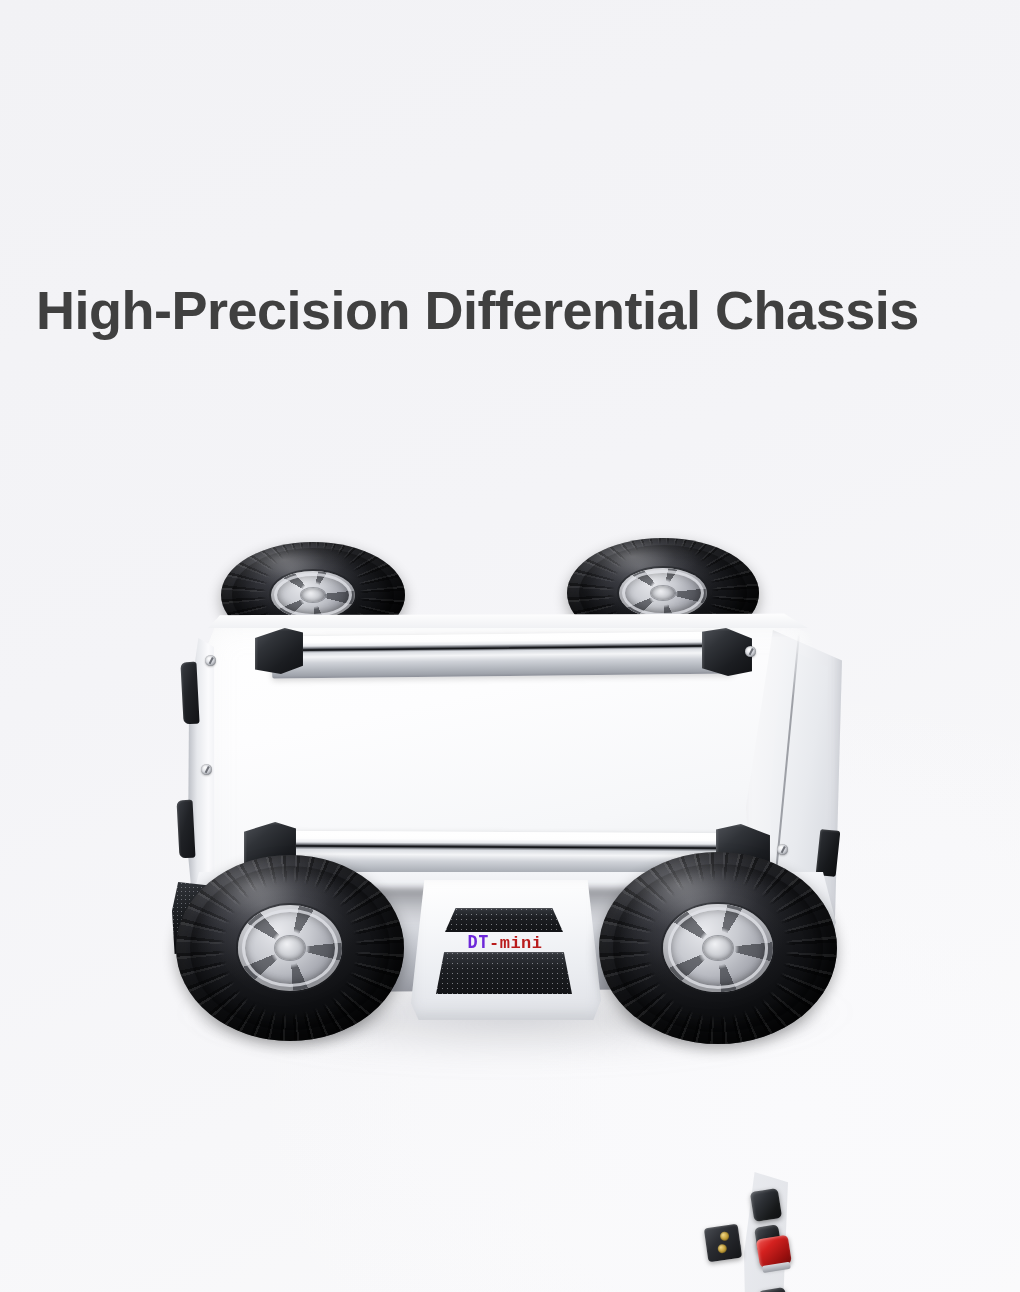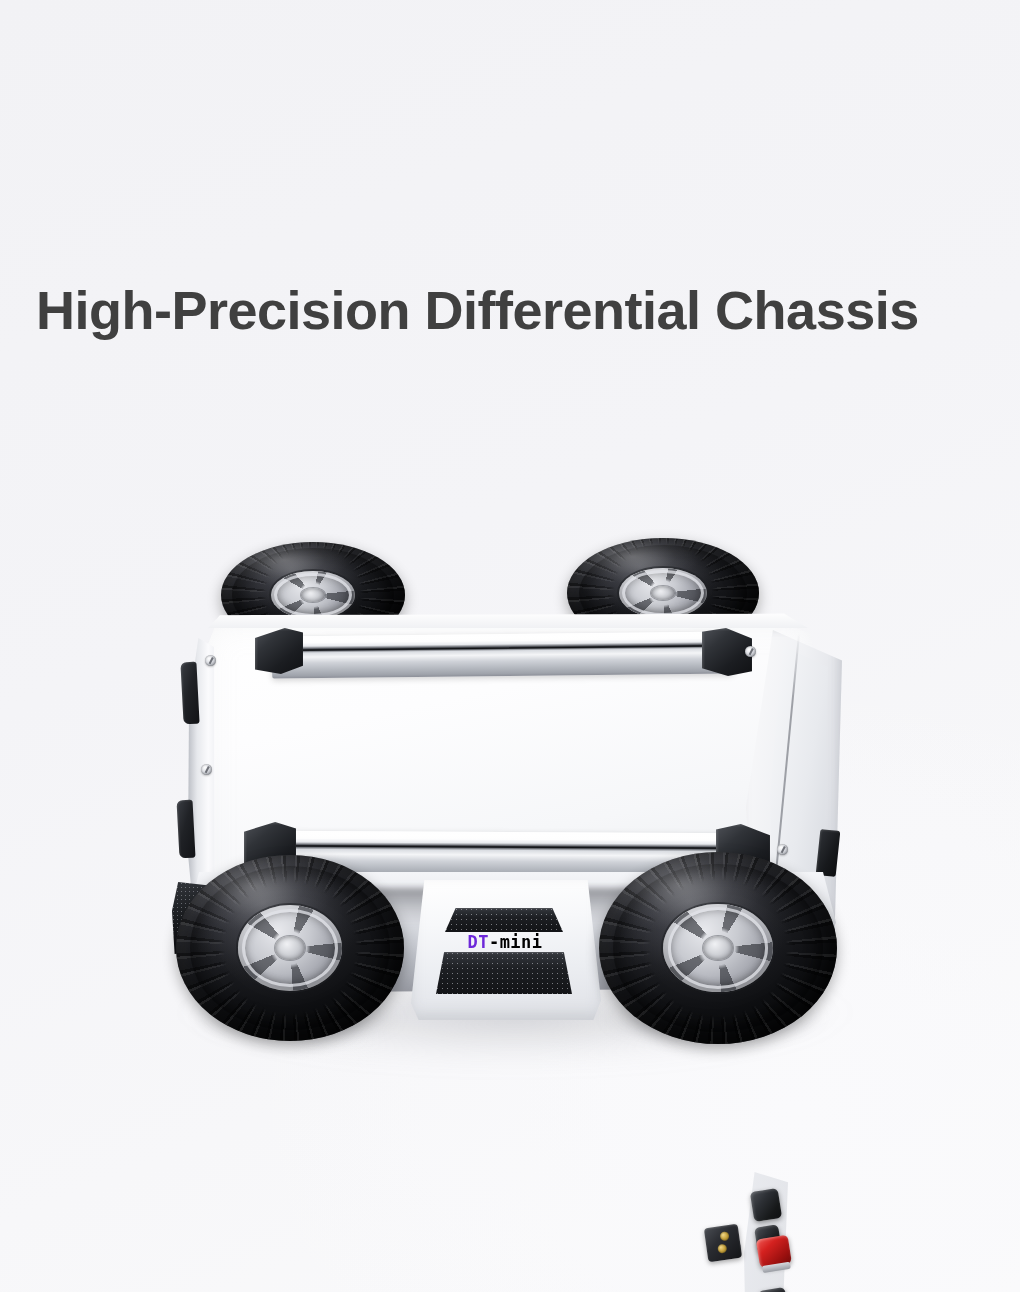--- a/index.html
+++ b/index.html
@@ -289,21 +289,21 @@
     z-index:26;
     font-family:"DejaVu Sans Mono", monospace;
     font-size:17px;
     font-weight:700;
     letter-spacing:0.5px;
     text-align:center;
     line-height:1;
     white-space:nowrap;
   }
   .brand .b1 { color:#6d28d9; }
-  .brand .b2 { color:#000000; }
+  .brand .b2 { color:#b91c1c;font-family:Liberation Mono, monospace; }
 
   
   .skirt {
     position:absolute;
     left:186px; top:372px; width:650px; height:126px;
     z-index:22;
     background:linear-gradient(180deg,#f4f5f8 0%, #e6e8ec 28%, #c7cad1 58%, #a9acb4 82%, #8f9199 100%);
     clip-path:polygon(2% 0%, 98% 0%, 100% 40%, 96% 92%, 8% 96%, 0% 46%);
   }
   .skirt-shade {

